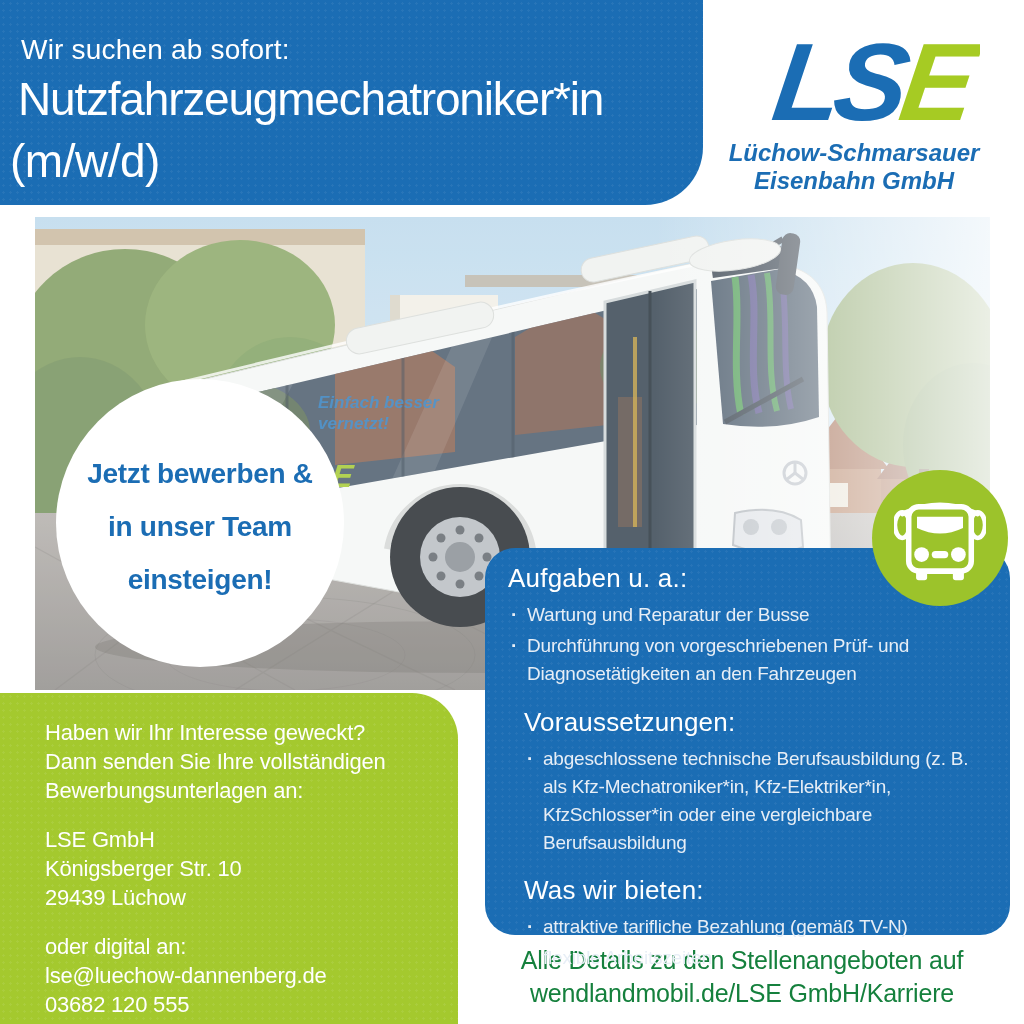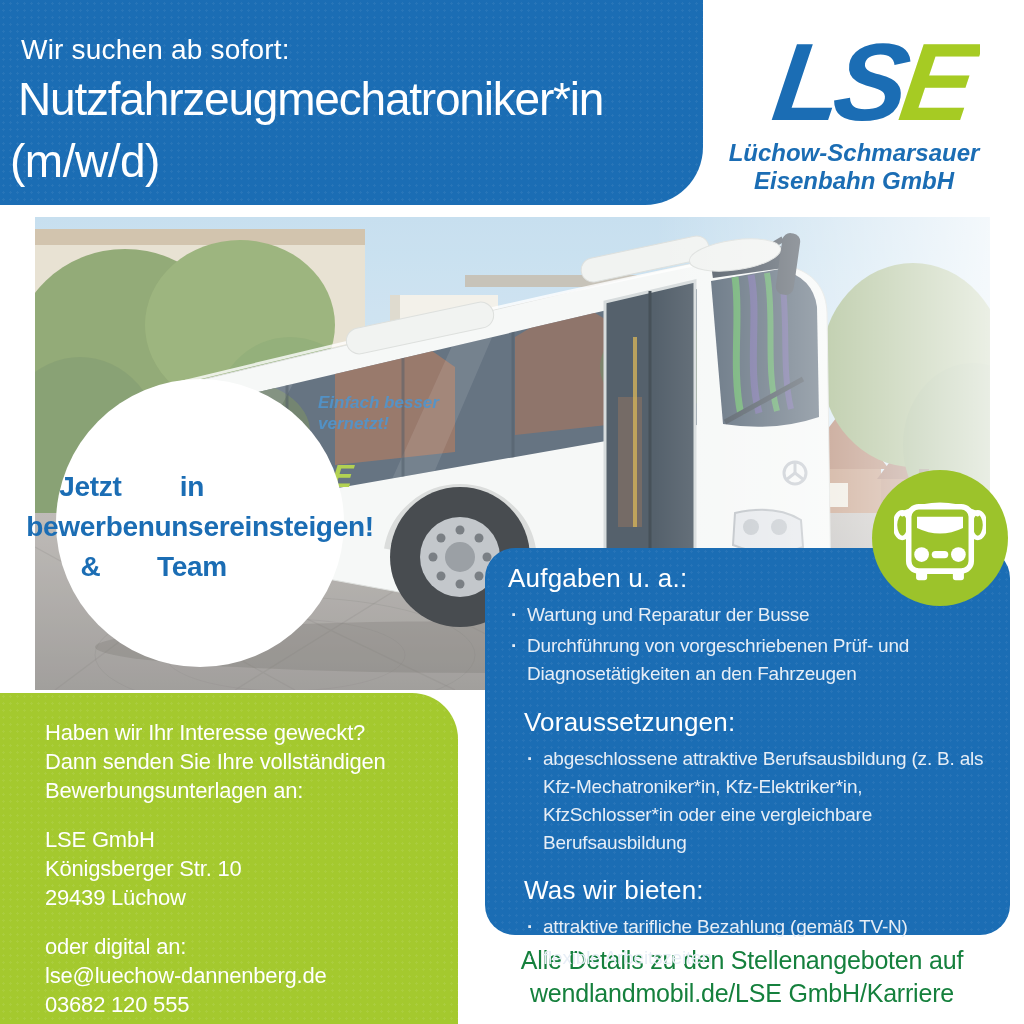--- a/index.html
+++ b/index.html
@@ -18,23 +18,23 @@
   .logo-block{position:absolute;left:728px;top:26px;width:252px;text-align:right;z-index:4;}
   .logo-letters{width:252px;height:112px;display:block;}
   .company-name{color:#1b6db4;font-style:italic;font-weight:700;font-size:24px;line-height:27px;margin-top:1px;text-align:center;}
 
   
   .photo{position:absolute;left:35px;top:217px;width:955px;height:473px;z-index:1;overflow:hidden;}
   .photo svg{display:block;width:955px;height:473px;}
 
   
   .apply-circle{position:absolute;left:56px;top:379px;width:288px;height:288px;border-radius:50%;
-      background:#ffffff;z-index:6;display:flex;flex-direction:row;justify-content:center;
+      background:#ffffff;z-index:6;display:flex;flex-direction:column;justify-content:center;
       align-items:center;text-align:center;color:#1b6db4;font-size:28px;font-weight:700;
-      line-height:40px;padding-top:8px;box-sizing:border-box;letter-spacing:-.3px;}
+      line-height:40px;padding-top:8px;box-sizing:border-box;letter-spacing:-.3px;gap:13px;}
 
   
   .bus-badge{position:absolute;left:872px;top:470px;width:136px;height:136px;border-radius:50%;
       background:#9cc32b;z-index:7;display:flex;align-items:center;justify-content:center;}
   .bus-badge svg{width:92px;height:96px;}
 
   
   .details-panel{position:absolute;left:485px;top:548px;width:525px;height:387px;
       background-color:#1b6db4;
       background-image:radial-gradient(rgba(255,255,255,.05) 1.2px,rgba(0,0,0,0) 1.2px);
@@ -267,21 +267,21 @@
     <div class="p-section">
       <h2>Aufgaben u. a.:</h2>
       <ul>
         <li>Wartung und Reparatur der Busse</li>
         <li>Durchführung von vorgeschriebenen Prüf- und Diagnosetätigkeiten an den Fahrzeugen</li>
       </ul>
     </div>
     <div class="p-section">
       <h2>Voraussetzungen:</h2>
       <ul>
-        <li>abgeschlossene attraktive Berufsausbildung (z. B. als Kfz-Mechatroniker*in, Kfz-Elektriker*in, KfzSchlosser*in oder eine vergleichbare Berufsausbildung</li>
+        <li>abgeschlossene technische Berufsausbildung (z. B. als Kfz-Mechatroniker*in, Kfz-Elektriker*in, KfzSchlosser*in oder eine vergleichbare Berufsausbildung</li>
       </ul>
     </div>
     <div class="p-section">
       <h2>Was wir bieten:</h2>
       <ul>
         <li>attraktive tarifliche Bezahlung (gemäß TV-N)</li>
         <li>flexible Arbeitszeiten</li>
       </ul>
     </div>
   </section>

